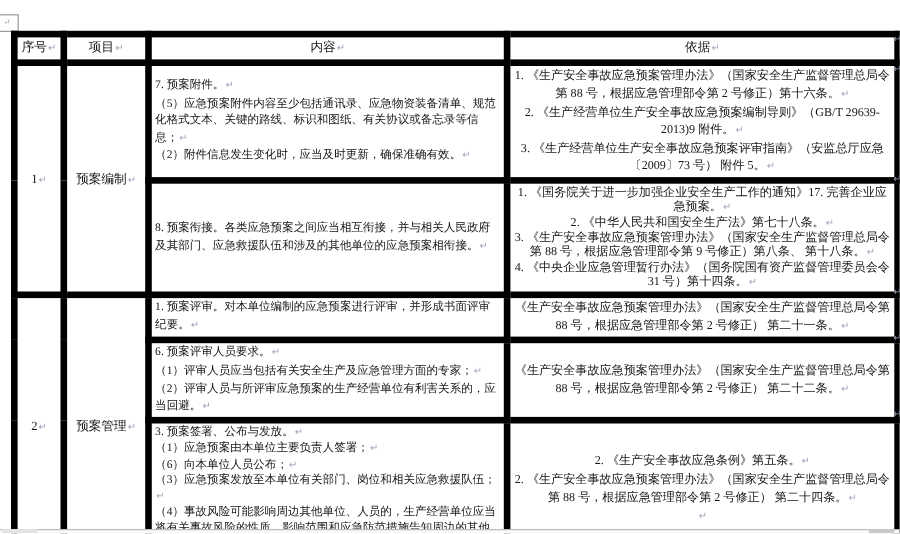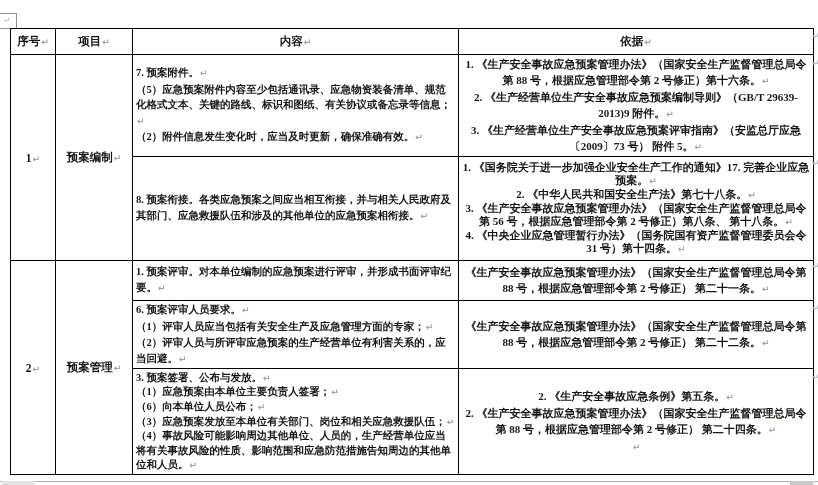--- a/index.html
+++ b/index.html
@@ -6,22 +6,22 @@
   .page{position:relative;width:818px;height:485px;background:#ffffff;overflow:hidden;
         font-family:"Liberation Serif","DejaVu Serif",serif;color:#151515;}
   
   .anchor-box{position:absolute;left:-4px;top:13px;width:13px;height:14px;
               border:1px solid #8f8f8f;background:#fff;overflow:hidden;
               font-size:8px;color:#9aa2b8;line-height:13px;padding-left:6px;}
   .doc-title{position:absolute;left:30px;top:5px;font-size:13.5px;font-weight:bold;
              letter-spacing:1px;white-space:nowrap;}
   .tbl{position:absolute;left:10px;top:28px;width:803px;border-collapse:collapse;
        table-layout:fixed;}
-  .tbl th,.tbl td{border:1px solid #000000;vertical-align:middle;padding:1px 3px;
-       font-weight:bold;overflow:hidden;}
+  .tbl th,.tbl td{border:6px solid #000000;vertical-align:middle;padding:1px 3px;
+       font-weight:normal;overflow:hidden;}
   .tbl th{font-size:11.5px;text-align:center;line-height:15px;}
   .c-no,.c-item{text-align:center;font-size:11.5px;}
   .c-content{font-size:10.5px;line-height:15.6px;}
   .c-basis{font-size:11px;line-height:16px;text-align:center;}
   .tight{line-height:13px;}
   .lh15{line-height:14.6px;}
   .h26{height:26px}.h99{height:99px}.h104{height:104px}.h40{height:40px}
   .h68{height:68px}.h106{height:106px}
   .p{margin:0;}
   .pm{color:#9aa2b8;font-size:9px;font-family:"DejaVu Sans",sans-serif;margin-left:1px;}
@@ -71,21 +71,21 @@
       </td>
     </tr>
 
     <tr class="h104">
       <td class="c-content">
         <div class="p"><span>8. 预案衔接。各类应急预案之间应当相互衔接，并与相关人民政府及其部门、应急救援队伍和涉及的其他单位的应急预案相衔接。</span><span class="pm">↵</span></div>
       </td>
       <td class="c-basis tight">
         <div class="p"><span>1. 《国务院关于进一步加强企业安全生产工作的通知》17. 完善企业应急预案。</span><span class="pm">↵</span></div>
         <div class="p"><span>2. 《中华人民共和国安全生产法》第七十八条。</span><span class="pm">↵</span></div>
-        <div class="p"><span>3. 《生产安全事故应急预案管理办法》（国家安全生产监督管理总局令第 56 号，根据应急管理部令第 2 号修正）第八条、 第十八条。</span><span class="pm">↵</span></div>
+        <div class="p"><span>3. 《生产安全事故应急预案管理办法》（国家安全生产监督管理总局令第 88 号，根据应急管理部令第 9 号修正）第八条、 第十八条。</span><span class="pm">↵</span></div>
         <div class="p"><span>4. 《中央企业应急管理暂行办法》（国务院国有资产监督管理委员会令 31 号）第十四条。</span><span class="pm">↵</span></div>
       </td>
     </tr>
 
     <tr class="h40">
       <td class="c-no" rowspan="3"><span>2</span><span class="pm">↵</span></td>
       <td class="c-item" rowspan="3"><span>预案管理</span><span class="pm">↵</span></td>
       <td class="c-content">
         <div class="p"><span>1. 预案评审。对本单位编制的应急预案进行评审，并形成书面评审纪要。</span><span class="pm">↵</span></div>
       </td>

